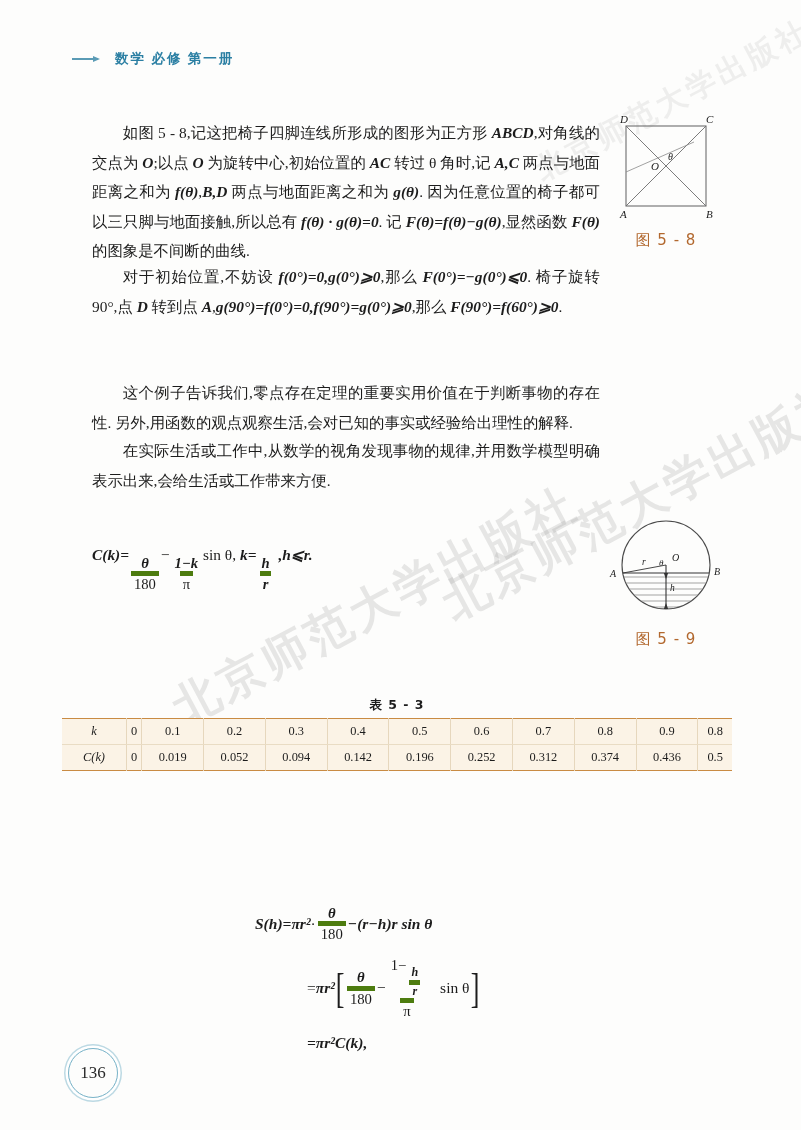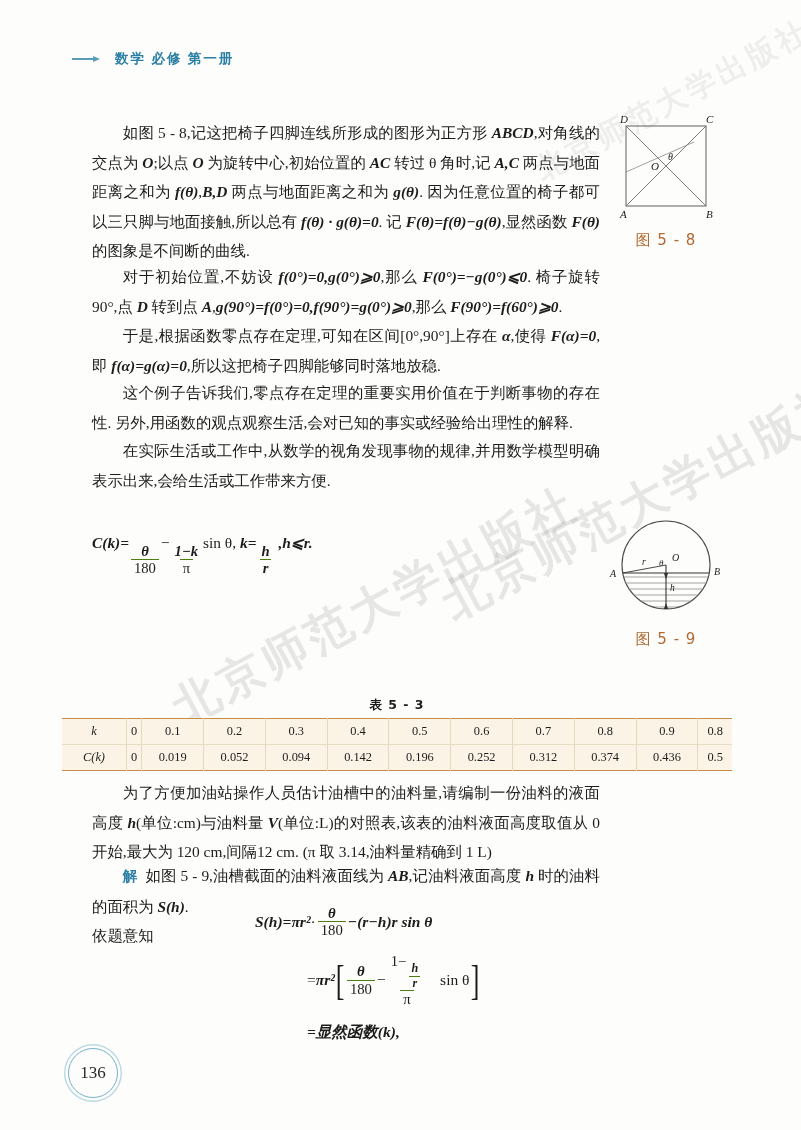--- a/index.html
+++ b/index.html
@@ -90,21 +90,21 @@
   .frac {
     display: inline-flex;
     flex-direction: column;
     align-items: center;
     vertical-align: -0.55em;
     line-height: 1.12;
     margin: 0 2px;
     font-size: 0.95em;
   }
   .frac > .num { padding: 0 3px; }
-  .frac > .den { padding: 0 3px; border-top: 1px solid #4d7c0f; }
+  .frac > .den { padding: 0 3px; border-top: 5px solid #4d7c0f; }
   .frac.small { font-size: 0.82em; vertical-align: -0.5em; }
   
   .ex-label {
     color: #2b7fa3;
     font-weight: bold;
     font-family: "DejaVu Sans", sans-serif;
     font-size: 14.5px;
     letter-spacing: 1px;
   }
   .sol-label {
@@ -213,35 +213,32 @@
   <div class="body-col p1">
     <p class="indent">
       <span>如图 5 - 8,记这把椅子四脚连线所形成的图形为正方形 </span><span class="mi">ABCD</span><span>,对角线的交点为 </span><span class="mi">O</span><span>;以点 </span><span class="mi">O</span><span> 为旋转中心,初始位置的 </span><span class="mi">AC</span><span> 转过 θ 角时,记 </span><span class="mi">A,C</span><span> 两点与地面距离之和为 </span><span class="mi">f(θ)</span><span>,</span><span class="mi">B,D</span><span> 两点与地面距离之和为 </span><span class="mi">g(θ)</span><span>. 因为任意位置的椅子都可以三只脚与地面接触,所以总有 </span><span class="mi">f(θ) · g(θ)=0</span><span>. 记 </span><span class="mi">F(θ)=f(θ)−g(θ)</span><span>,显然函数 </span><span class="mi">F(θ)</span><span> 的图象是不间断的曲线.</span>
     </p>
   </div>
 
   <div class="body-col p2">
     <p class="indent">
       <span>对于初始位置,不妨设 </span><span class="mi">f(0°)=0,g(0°)⩾0</span><span>,那么 </span><span class="mi">F(0°)=−g(0°)⩽0</span><span>. 椅子旋转 90°,点 </span><span class="mi">D</span><span> 转到点 </span><span class="mi">A</span><span>,</span><span class="mi">g(90°)=f(0°)=0,f(90°)=g(0°)⩾0</span><span>,那么 </span><span class="mi">F(90°)=f(60°)⩾0</span><span>.</span>
     </p>
-    <p class="indent">
-      <span>于是,根据函数零点存在定理,可知在区间</span><span class="mr">[0°,90°]</span><span>上存在 </span><span class="mi">α</span><span>,使得 </span><span class="mi">F(α)=0</span><span>,即 </span><span class="mi">f(α)=g(α)=0</span><span>,所以这把椅子四脚能够同时落地放稳.</span>
-    </p>
   </div>
 
   <div class="body-col p4">
     <p class="indent">在实际生活或工作中,从数学的视角发现事物的规律,并用数学模型明确表示出来,会给生活或工作带来方便.</p>
   </div>
 
   <div class="body-col p3">
     <p class="indent">这个例子告诉我们,零点存在定理的重要实用价值在于判断事物的存在性. 另外,用函数的观点观察生活,会对已知的事实或经验给出理性的解释.</p>
   </div>
 
   <div class="body-col p5">
-    <p style="margin-top:8px;">
+    <p style="margin-top:20px;">
       <span class="mi">C(k)=</span><span class="frac">
           <span class="num mi">θ</span>
           <span class="den mr">180</span>
         </span><span class="mr">−</span><span class="frac">
           <span class="num mi">1−k</span>
           <span class="den mr">π</span>
         </span><span class="mr">sin θ,</span>&nbsp;<span class="mi">k=</span><span class="frac">
           <span class="num mi">h</span>
           <span class="den mi">r</span>
         </span>&nbsp;<span class="mi">,h⩽r.</span>
@@ -324,32 +321,21 @@
         <td>0.252</td>
         <td>0.312</td>
         <td>0.374</td>
         <td>0.436</td>
         <td>0.5</td>
       </tr>
     </tbody>
       </table>
   </div>
 
-  <div class="body-col p6">
-    <p class="indent">
-      <span>为了方便加油站操作人员估计油槽中的油料量,请编制一份油料的液面高度 </span><span class="mi">h</span><span>(单位:cm)与油料量 </span><span class="mi">V</span><span>(单位:L)的对照表,该表的油料液面高度取值从 0 开始,最大为 120 cm,间隔12 cm. (π 取 3.14,油料量精确到 1 L)</span>
-    </p>
-  </div>
-
-  <div class="body-col p7">
-    <p style="text-indent:2em;">
-      <span class="sol-label">解</span>&nbsp;&nbsp;<span>如图 5 - 9,油槽截面的油料液面线为 </span><span class="mi">AB</span><span>,记油料液面高度 </span><span class="mi">h</span><span> 时的油料的面积为 </span><span class="mi">S(h)</span><span>.</span>
-    </p>
-    <p>依题意知</p>
-  </div>
+
 
   <div class="eq-block">
     <div class="eq-line l1">
       <span class="mi">S(h)=</span>
         <span class="mi">πr²</span>
         <span class="mr"> · </span>
         <span class="frac">
           <span class="num mi">θ</span>
           <span class="den mr">180</span>
         </span>
@@ -368,19 +354,19 @@
           <span class="num"><span class="mr">1−</span><span class="frac small">
               <span class="num mi">h</span>
               <span class="den mi">r</span>
             </span></span>
           <span class="den mr">π</span>
         </span>
         <span class="mr" style="margin-left:12px;">sin θ</span>
         <span class="bigparen">]</span>
     </div>
     <div class="eq-line l3">
-      <span class="mi">=显然函数(k),</span>
+      <span class="mi">=πr²C(k),</span>
     </div>
   </div>
 
   <div class="page-num">136</div>
 
 </div>
 
 </body></html>

